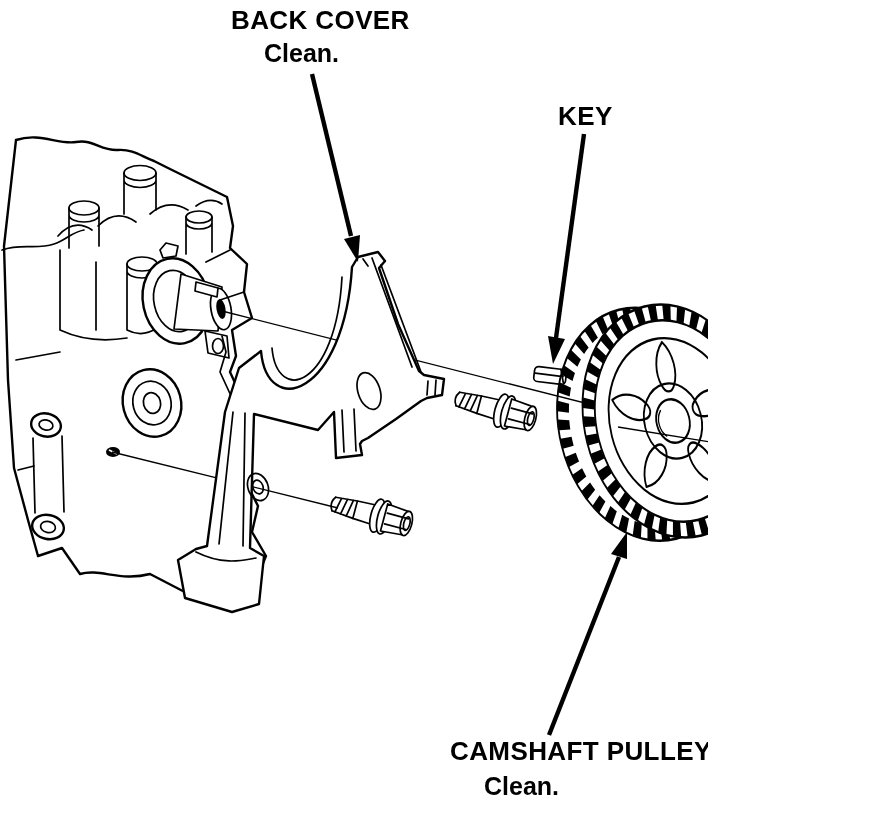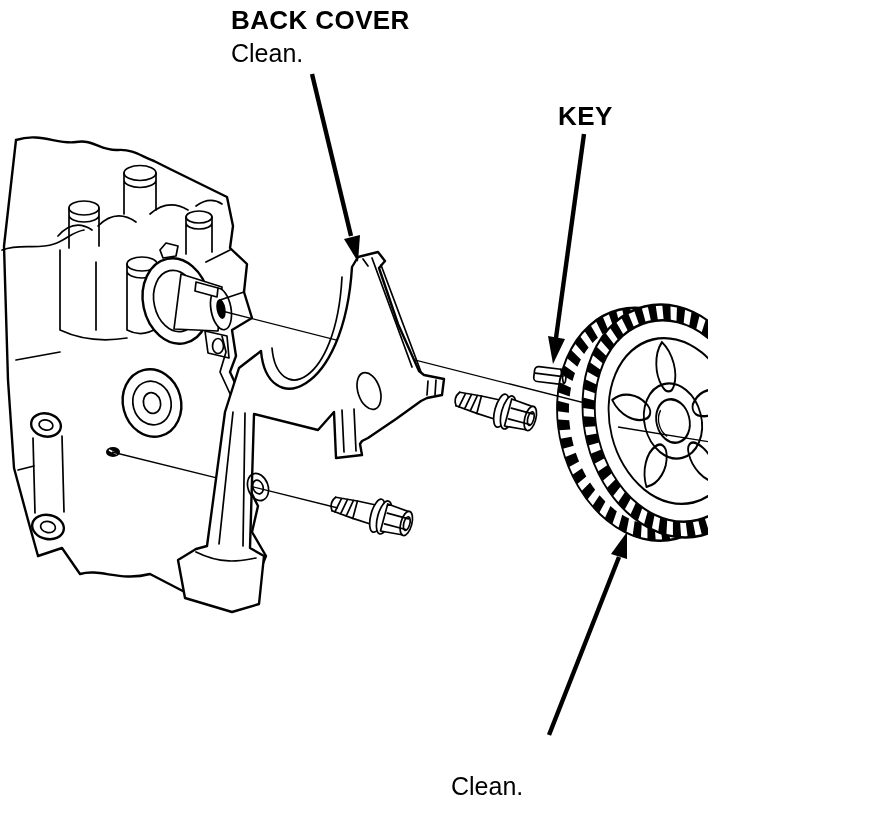--- a/index.html
+++ b/index.html
@@ -1,20 +1,20 @@
 <!DOCTYPE html>
 <html><head>
 <meta charset="utf-8">
 <style>
   html,body{margin:0;padding:0;background:#ffffff;}
   .stage{position:relative;width:708px;height:813px;background:#ffffff;overflow:hidden;
          font-family:"Liberation Sans",sans-serif;}
   .stage svg{position:absolute;left:0;top:0;}
   .lbl{position:absolute;color:#000;font-weight:700;font-size:26px;letter-spacing:.4px;white-space:nowrap;}
-  .note{position:absolute;color:#000;font-weight:400;font-size:25px;white-space:nowrap;}
+  .note{position:absolute;color:#000;font-weight:700;font-size:25px;white-space:nowrap;margin-left:33px;}
   
   .k2 {stroke:#000;stroke-width:2.4;fill:none;stroke-linecap:round;stroke-linejoin:round;}
   .k2f{stroke:#000;stroke-width:2.4;fill:#fff;stroke-linecap:round;stroke-linejoin:round;}
   .k1 {stroke:#000;stroke-width:1.7;fill:none;stroke-linecap:round;stroke-linejoin:round;}
   .k1f{stroke:#000;stroke-width:1.7;fill:#fff;stroke-linecap:round;stroke-linejoin:round;}
   .thin{stroke:#000;stroke-width:1.3;fill:none;stroke-linecap:butt;}
   .lead{stroke:#000;stroke-width:4.4;fill:none;stroke-linecap:butt;}
   .blk{fill:#000;stroke:none;}
   .teeth{stroke:#000;stroke-width:15;fill:none;stroke-dasharray:10 8;}
 </style>
@@ -156,14 +156,15 @@
     </g>
     <g>
       <path class="lead" d="M549,735 L619,557"></path>
       <polygon class="blk" points="627,532 627,559 611,554"></polygon>
     </g>
   </svg>
 
   <div class="lbl" style="left:231px;top:5px;">BACK COVER</div>
   <div class="note" style="left:231px;top:39px;">Clean.</div>
   <div class="lbl" style="left:558px;top:101px;">KEY</div>
+  <div class="lbl" style="left:450px;top:736px;">CAMSHAFT PULLEY</div>
   <div class="note" style="left:451px;top:772px;">Clean.</div>
 </div>
 
 </body></html>

